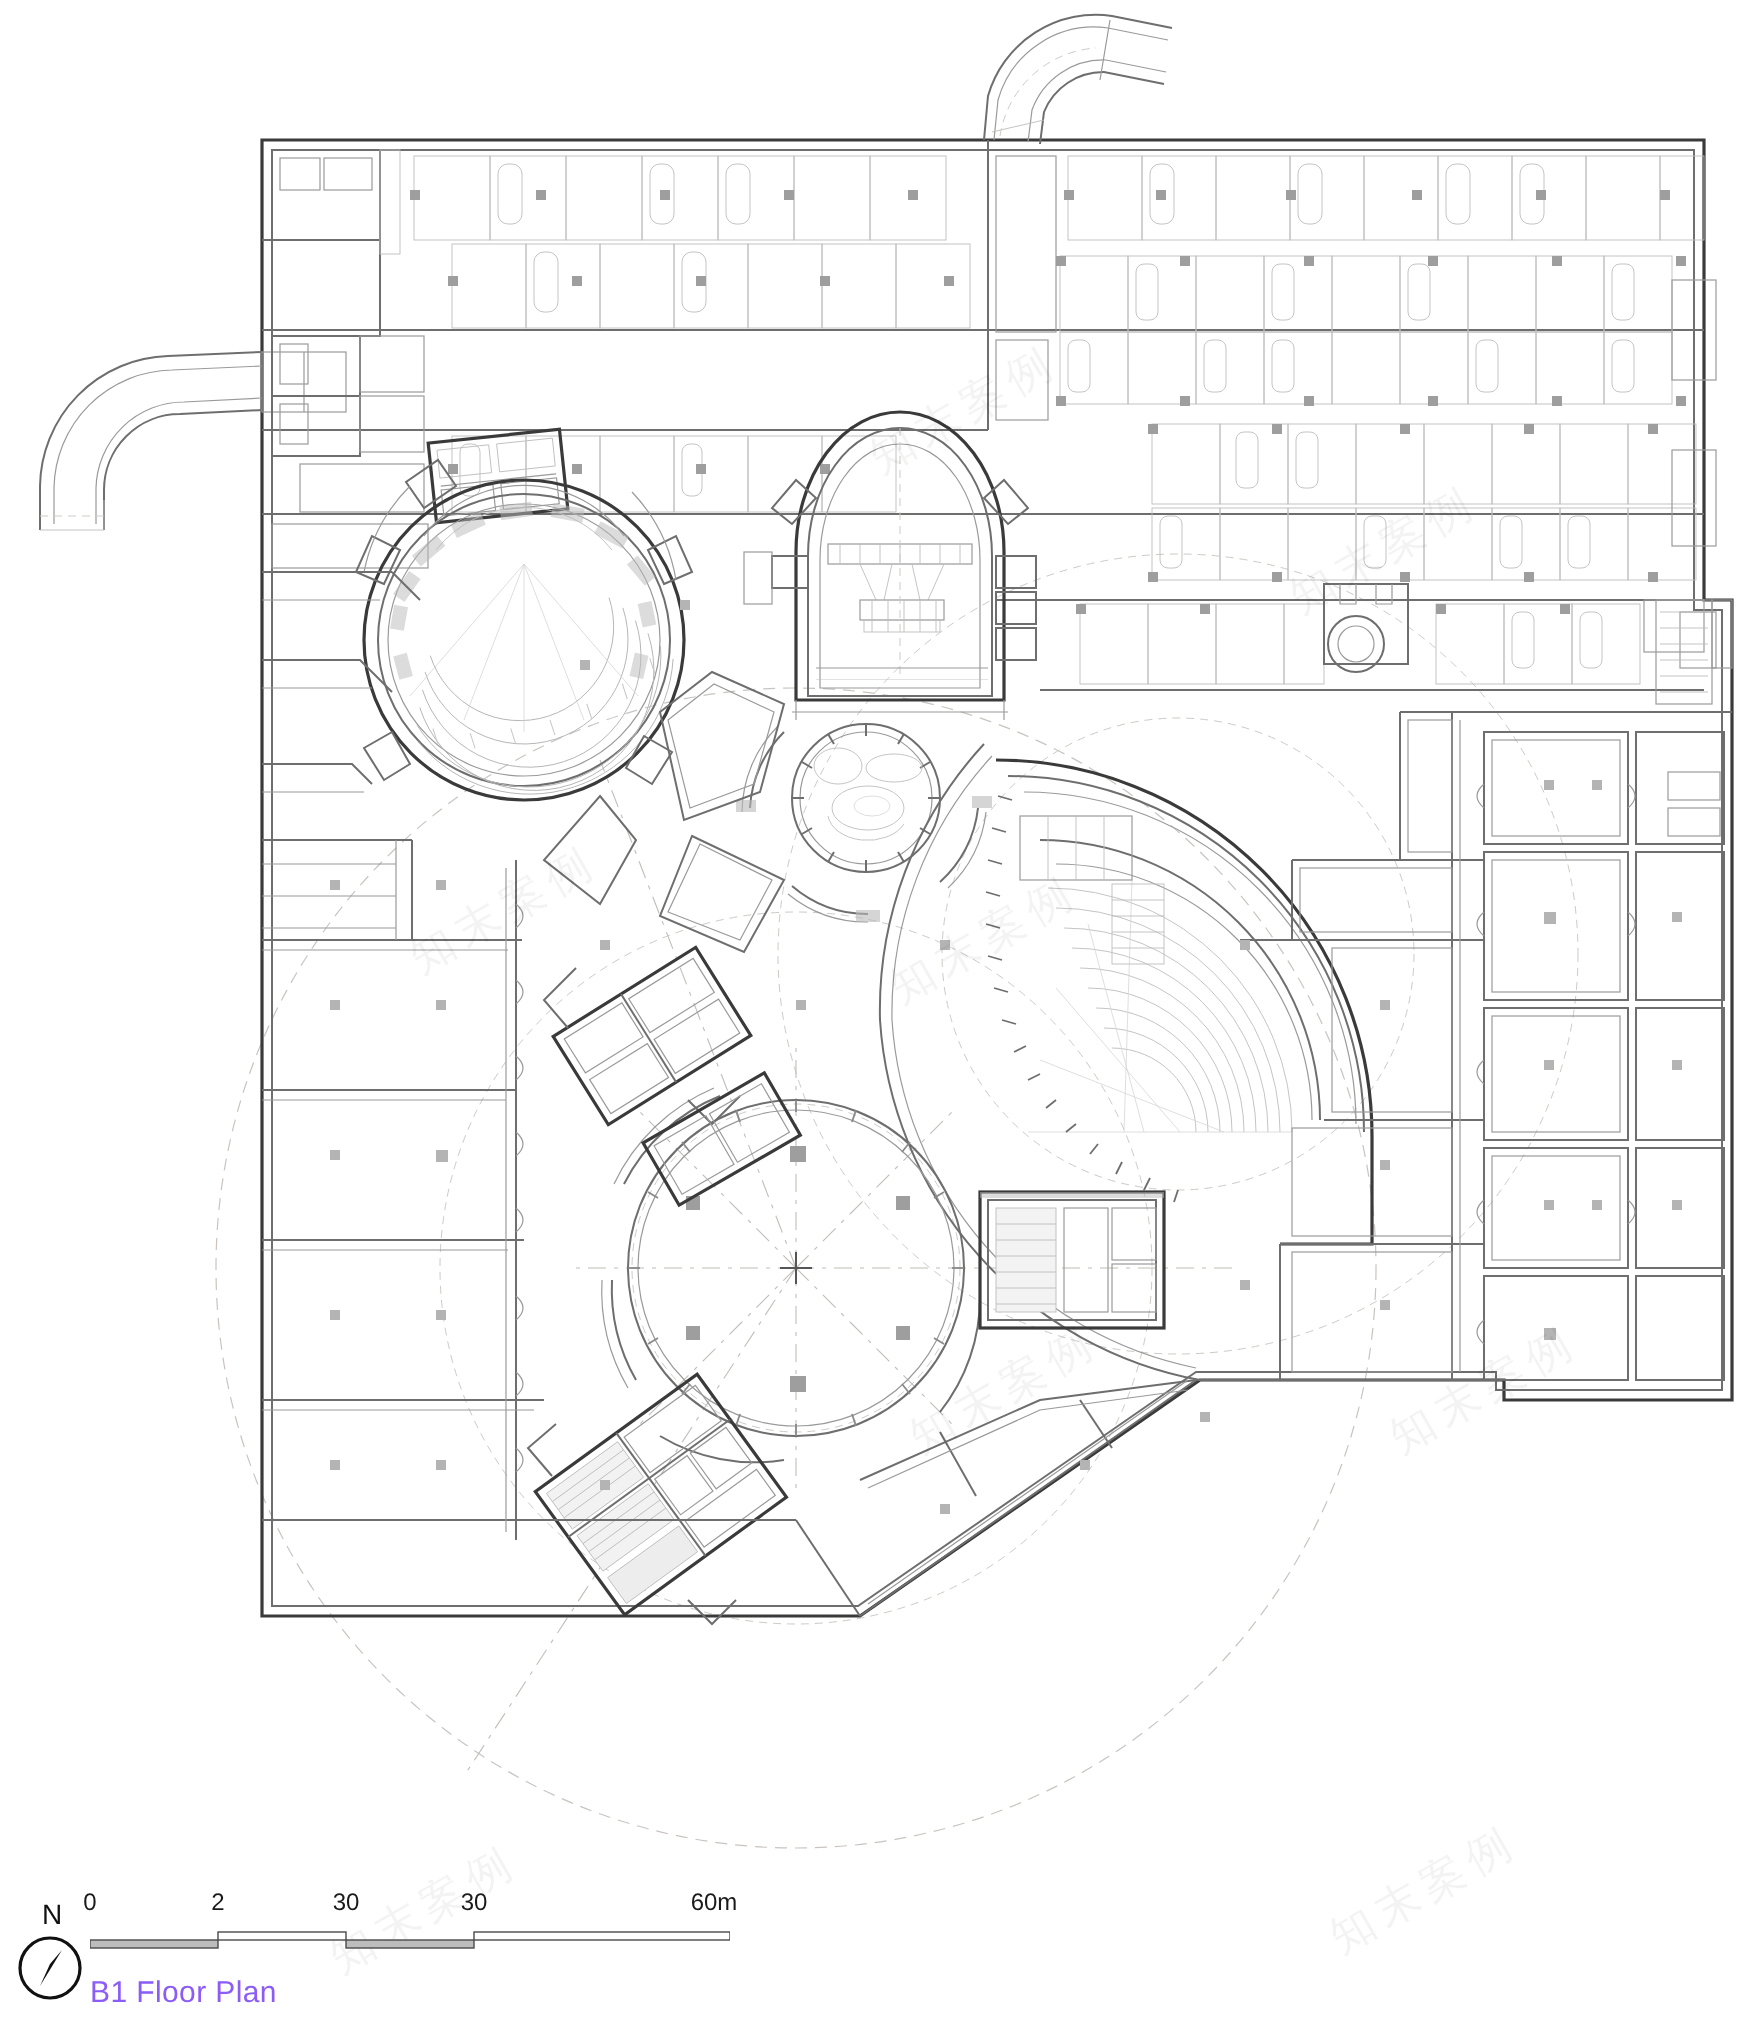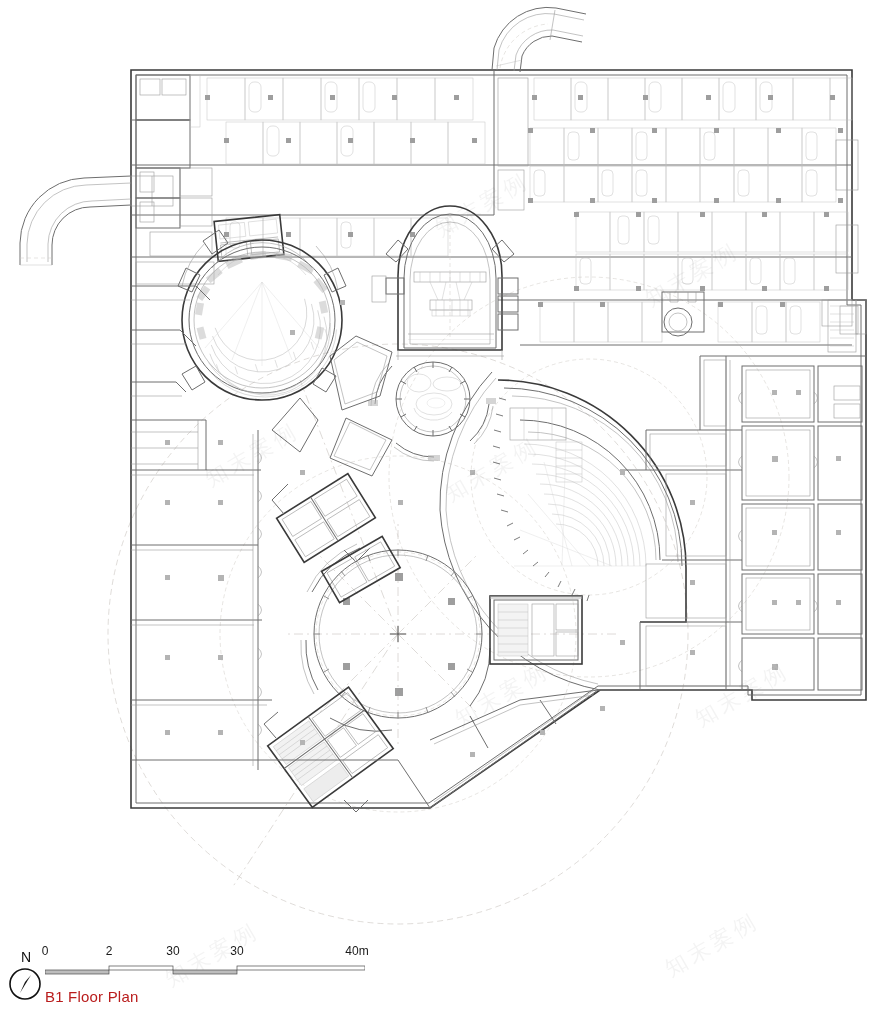--- a/index.html
+++ b/index.html
@@ -90,21 +90,21 @@
     top: 20px;
     left: 0;
     width: 320px;
     height: 12px;
   }
   #plan-title {
     position: absolute;
     left: 45px;
     top: 58px;
     font-size: 15px;
-    color: #b91c1c;
+    color: #8b5cf6;
     font-family: "Liberation Sans", sans-serif;
     letter-spacing: 0.2px;
   }
 
   .wm {
     position: absolute;
     font-family: "Liberation Sans", sans-serif;
     color: #000;
     opacity: 0.045;
     font-size: 22px;
@@ -996,21 +996,21 @@
     <circle cx="19" cy="36" r="15" fill="none" stroke="#111" stroke-width="1.6"></circle>
     <path d="M25,27 L14,45 L19,34 Z" fill="#111"></path>
   </svg>
 
   <div id="scale-bar-wrap">
     <div id="scale-labels">
       <span style="left:0px">0</span>
       <span style="left:64px">2</span>
       <span style="left:128px">30</span>
       <span style="left:192px">30</span>
-      <span style="left:312px">40m</span>
+      <span style="left:312px">60m</span>
     </div>
     <svg id="scale-graphic" viewBox="0 0 320 12">
 
       <rect x="0" y="6" width="64" height="4" fill="#bdbdbd" stroke="#4a4a4a" stroke-width="0.7"></rect>
       <rect x="64" y="2" width="64" height="4" fill="#ffffff" stroke="#4a4a4a" stroke-width="0.7"></rect>
       <rect x="128" y="6" width="64" height="4" fill="#bdbdbd" stroke="#4a4a4a" stroke-width="0.7"></rect>
       <rect x="192" y="2" width="128" height="4" fill="#ffffff" stroke="#4a4a4a" stroke-width="0.7"></rect>
     </svg>
   </div>
 

